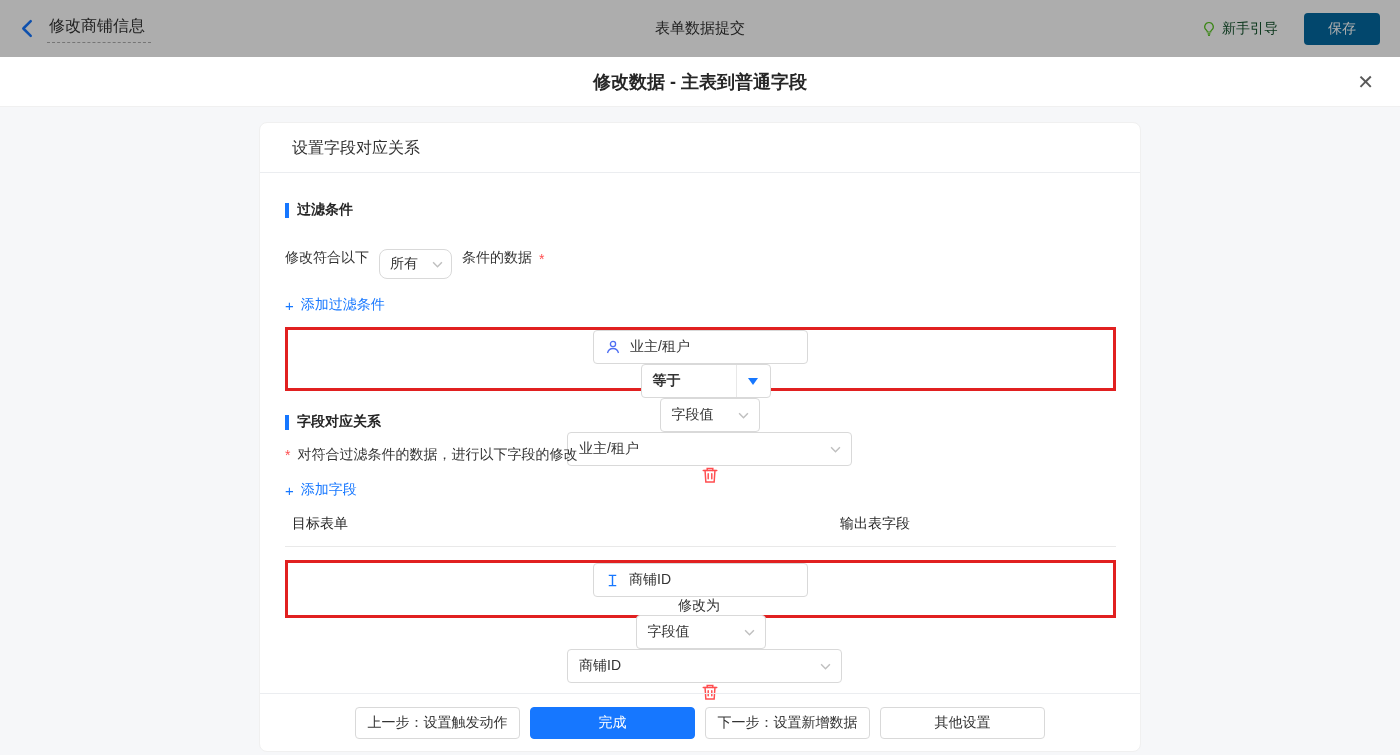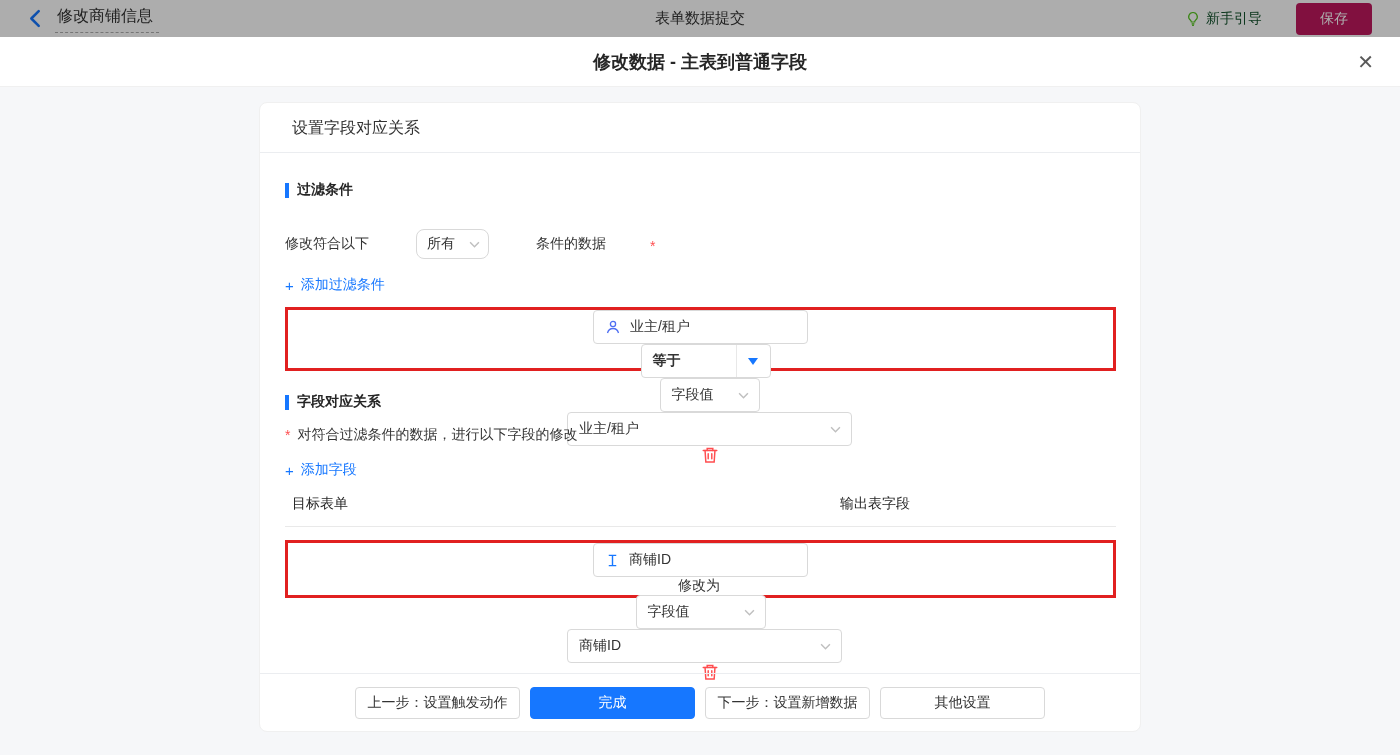--- a/index.html
+++ b/index.html
@@ -1,45 +1,45 @@
 <!DOCTYPE html>
 <html><head>
 <meta charset="utf-8">
 <style>
   * { margin:0; padding:0; box-sizing:border-box; }
   html,body { width:1400px; height:755px; }
   body { font-family:"Liberation Sans","DejaVu Sans",sans-serif; background:#f6f7f9; font-size:14px; color:#333; overflow:hidden; }
 
   
-  .app-header { height:37px; background:#ffffff; display:flex; align-items:center; padding:0 28px; position:relative; }
+  .app-header { height:57px; background:#ffffff; display:flex; align-items:center; padding:0 20px; position:relative; }
   .dim-overlay { position:absolute; inset:0; background:rgba(0,0,0,0.32); z-index:5; pointer-events:none; }
   .hdr-left { display:flex; align-items:center; gap:14px; }
   .back-icon { display:flex; align-items:center; cursor:pointer; }
   .back-label { font-size:16px; color:#333; border-bottom:1px dashed #adadad; padding:2px 6px 5px 2px; }
   .hdr-title { position:absolute; left:50%; transform:translateX(-50%); font-size:15px; color:#333; }
   .hdr-right { margin-left:auto; display:flex; align-items:center; }
   .guide { display:flex; align-items:center; gap:5px; color:#14532d; font-size:14px; cursor:pointer; }
-  .save-btn { margin-left:34px; background:#be185d; color:#fff; border:none; border-radius:4px; height:32px; padding:0 24px; font-size:14px; cursor:pointer; }
+  .save-btn { margin-left:26px; background:#0369a1; color:#fff; border:none; border-radius:4px; height:32px; padding:0 24px; font-size:14px; cursor:pointer; }
 
   
   .modal-titlebar { height:50px; background:#fff; display:flex; align-items:center; justify-content:center; position:relative; border-bottom:1px solid #f0f0f0; }
   .modal-title { font-size:18px; font-weight:700; color:#262626; }
   .close-icon { position:absolute; right:26px; top:50%; transform:translateY(-50%); font-size:20px; color:#595959; cursor:pointer; line-height:1; }
 
   
   .modal-body { height:660px; padding-top:15px; }
   .card { width:882px; height:630px; margin:0 auto; background:#fff; border-radius:8px; border:1px solid #f0f0f0; display:flex; flex-direction:column; }
   .card-header { height:50px; line-height:49px; padding:0 32px; font-size:16px; color:#333; border-bottom:1px solid #ebedf0; flex:none; }
   .card-body { flex:1; padding:28px 24px 0 25px; }
 
   .section-title { display:flex; align-items:center; gap:8px; }
   .section-bar { width:4px; height:15px; background:#1677ff; flex:none; }
   .section-label { font-size:14px; font-weight:700; color:#262626; }
 
-  .match-row { margin-top:30px; display:flex; align-items:center; font-size:14px; color:#333;gap:37px; }
+  .match-row { margin-top:30px; display:flex; align-items:flex-start; font-size:14px; color:#333; }
   .mini-select { width:73px; height:30px; border:1px solid #d9d9d9; border-radius:8px; margin:0 10px; display:flex; align-items:center; justify-content:space-between; padding:0 8px 0 10px; background:#fff; cursor:pointer; }
   .req-star { color:#ff4d4f; margin-left:7px; font-size:14px; position:relative; top:2px; }
 
   .add-link { margin-top:17px; display:inline-flex; align-items:center; gap:7px; color:#1677ff; font-size:14px; cursor:pointer; }
   .plus-glyph { font-size:15px; line-height:1; }
 
   .annotated-row { border:3px solid #e12020; margin-top:13px; height:64px; display:flex; align-items:center; padding:0 8px;flex-direction:column; }
 
   .field-input { width:215px; height:34px; border:1px solid #d9d9d9; border-radius:4px; display:flex; align-items:center; gap:9px; padding:0 11px; background:#fff; flex:none; }
   .sel { height:34px; border:1px solid #d9d9d9; border-radius:4px; display:flex; align-items:center; justify-content:space-between; padding:0 10px 0 11px; background:#fff; cursor:pointer; flex:none; }

